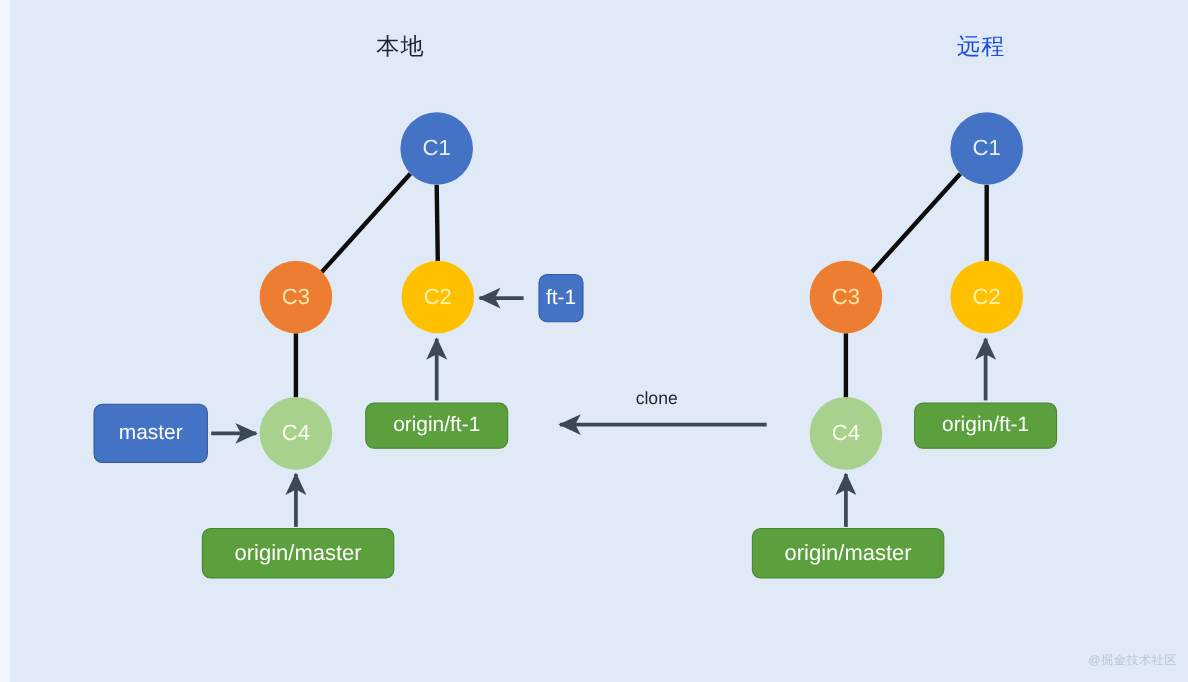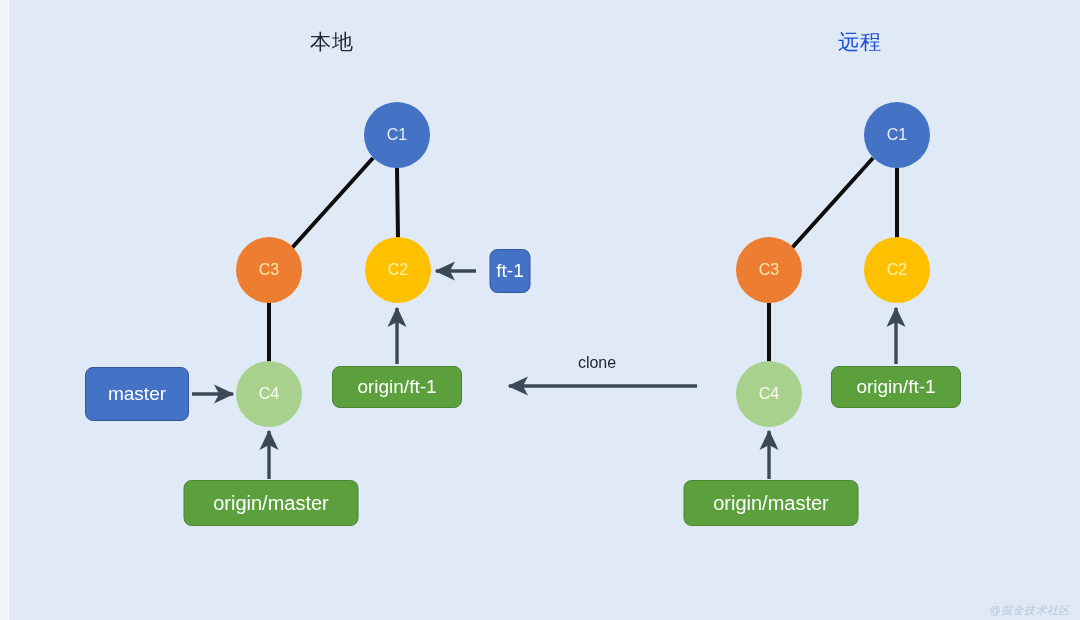--- a/index.html
+++ b/index.html
@@ -29,28 +29,29 @@
     left: 0; top: 0;
     width: 1080px; height: 620px;
   }
   .panel-title {
     position: absolute;
     font-size: 21px;
     color: #1b2430;
     letter-spacing: 1px;
     white-space: nowrap;
     transform: translateX(-50%);
+    margin-left: 32px;
   }
   .commit-node {
     position: absolute;
     border-radius: 50%;
     display: flex;
     align-items: center;
     justify-content: center;
-    font-size: 16px;
+    font-size: 20px;
     box-sizing: border-box;
     transform: translate(-50%, -50%);
   }
   .label-box {
     position: absolute;
     border-radius: 8px;
     display: flex;
     align-items: center;
     justify-content: center;
     box-sizing: border-box;
@@ -61,26 +62,25 @@
   .op-label {
     position: absolute;
     font-size: 16px;
     color: #1b2430;
     white-space: nowrap;
     transform: translateX(-50%);
   }
   #watermark {
     position: absolute;
     right: 10px;
-    bottom: 2px;
+    bottom: 12px;
     font-size: 11px;
     color: #b9c6d6;
     letter-spacing: 0.5px;
     white-space: nowrap;
-    font-style: italic;
   }
 </style>
 </head>
 <body>
 
 <div id="canvas" style="width: 1080px; height: 620px; background: rgb(223, 234, 246);">
 
   <div id="left-edge-strip"></div>
 
   <svg id="svg-layer" viewBox="0 0 1080 620" xmlns="http://www.w3.org/2000/svg">

